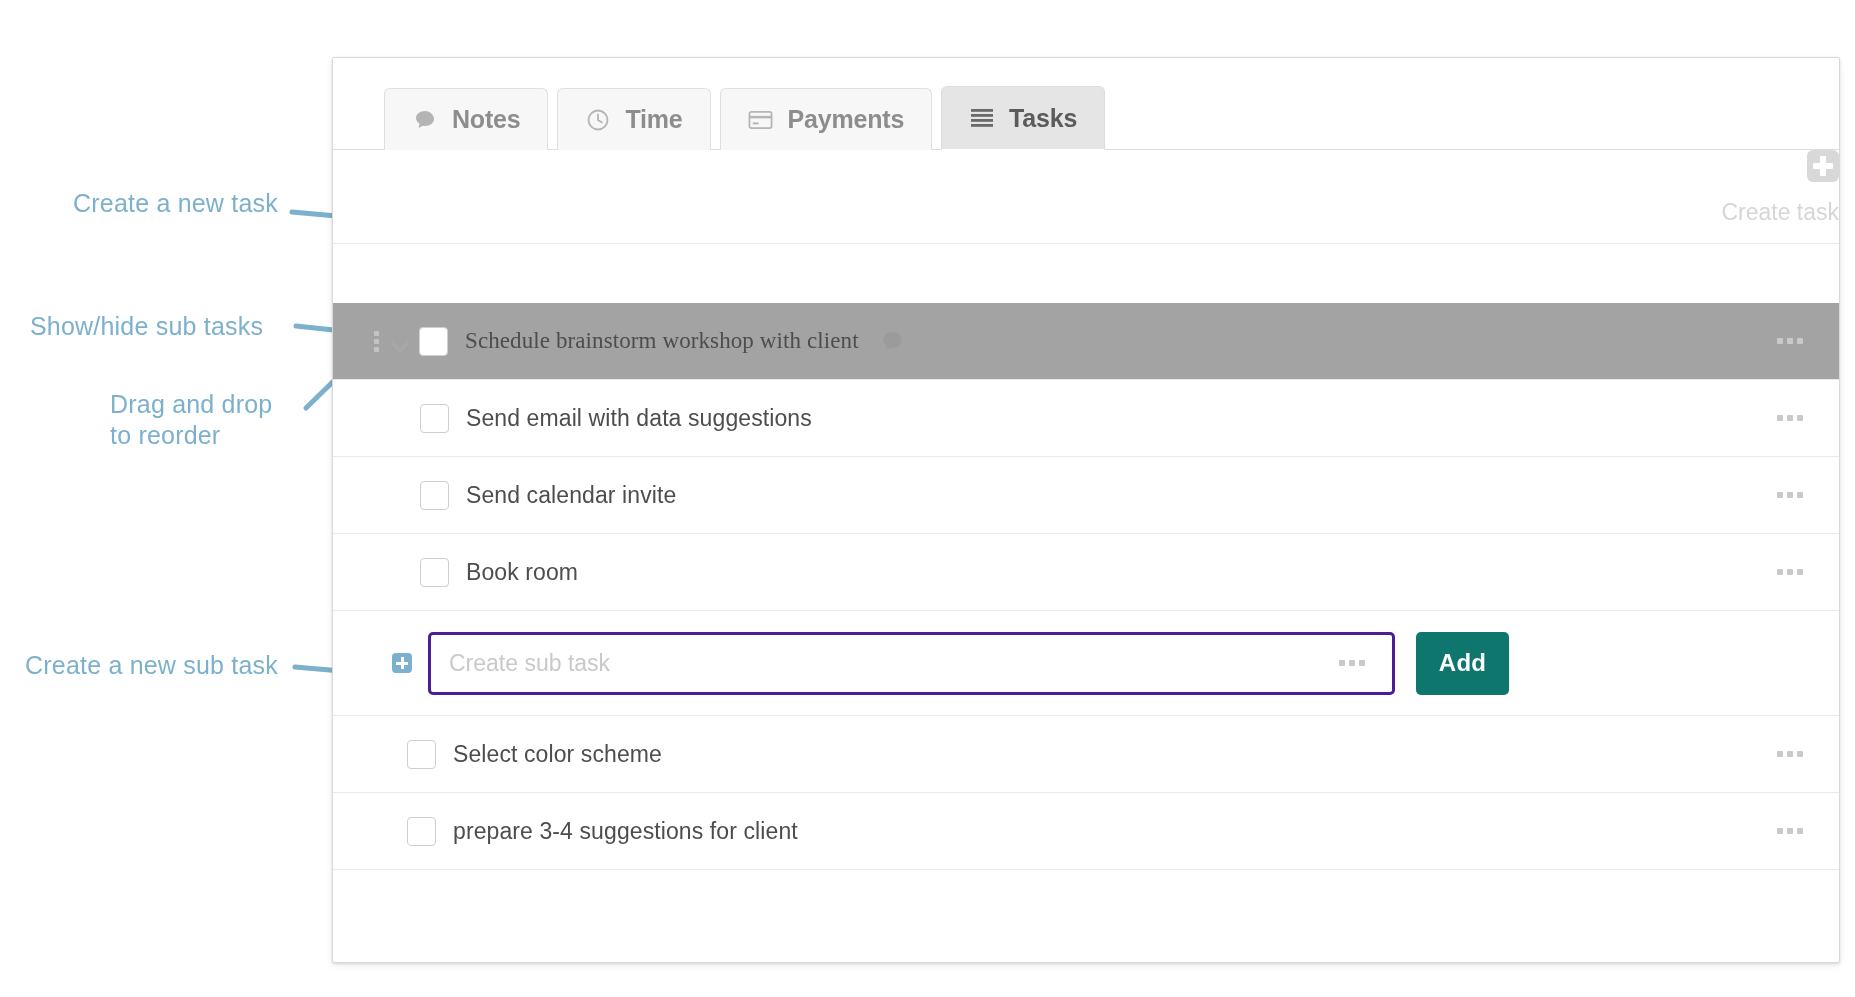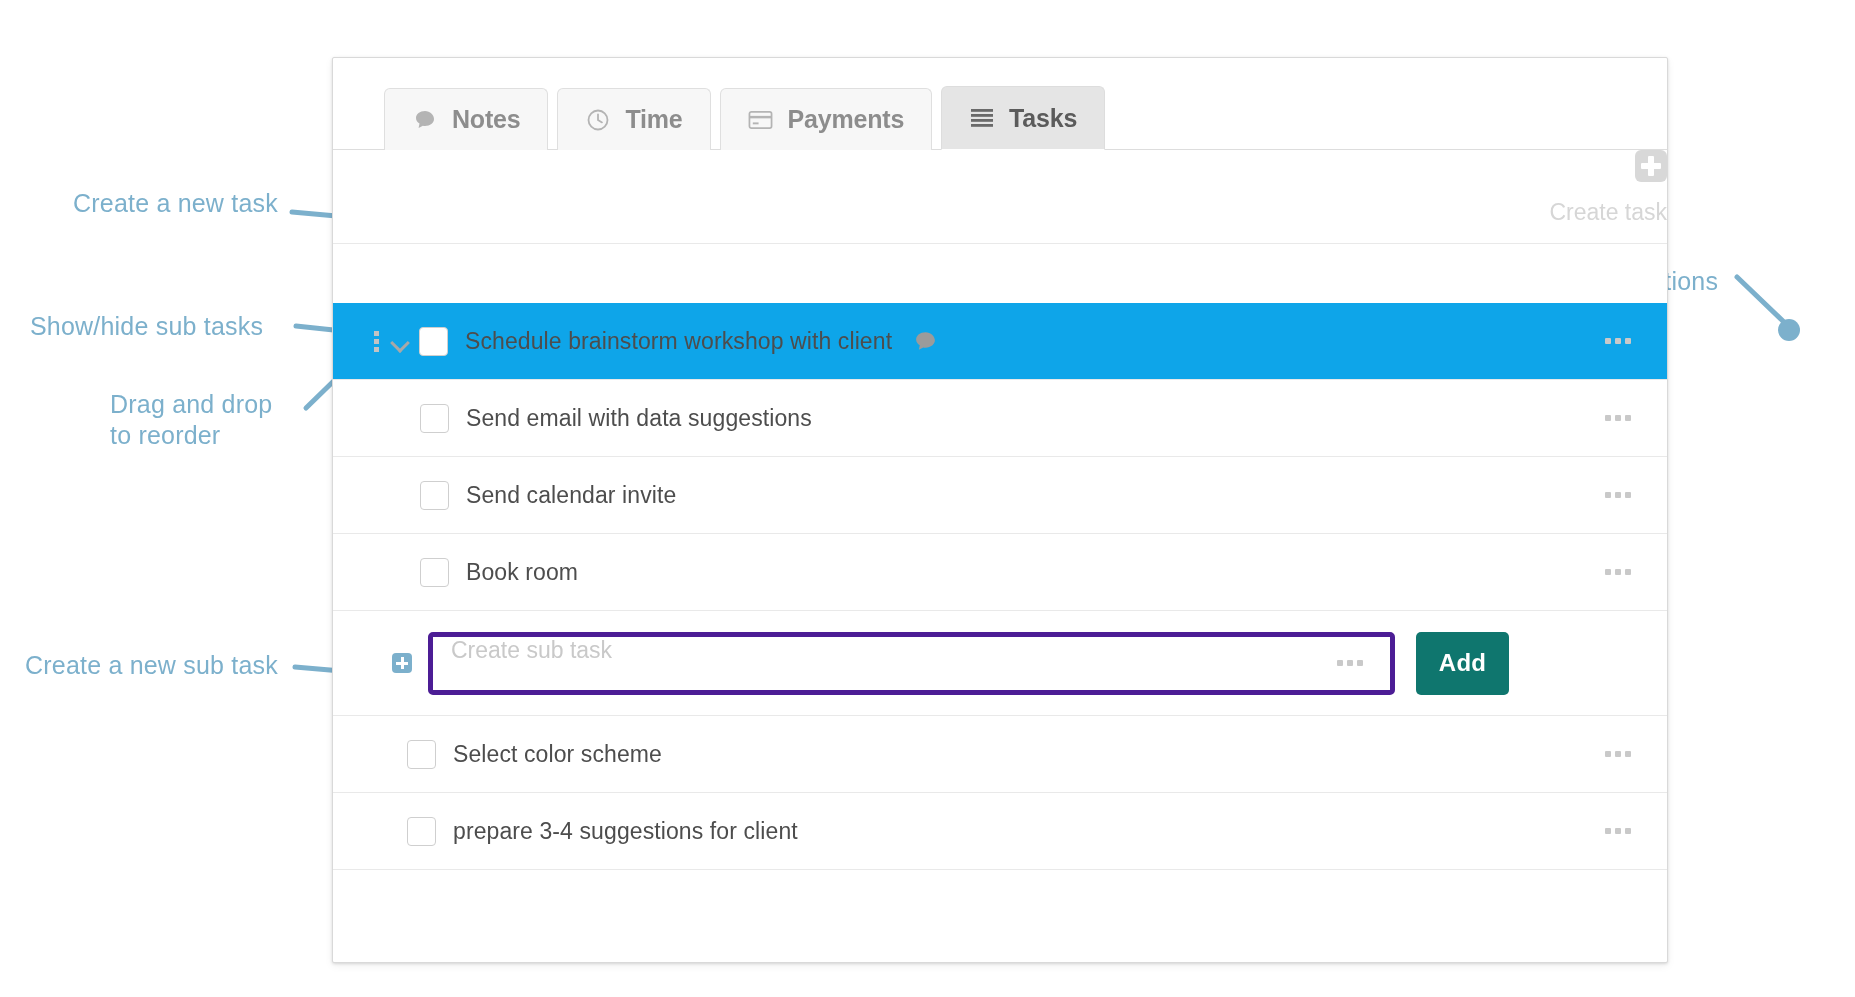--- a/index.html
+++ b/index.html
@@ -32,21 +32,21 @@
     height: 997px;
     pointer-events: none;
     overflow: visible;
   }
 
   
   .panel {
     position: absolute;
     left: 332px;
     top: 57px;
-    width: 1336px;
+    width: 1508px;
     height: 906px;
     background: #ffffff;
     border: 1px solid #d9d9d9;
     border-radius: 2px;
     box-shadow: 0 1px 3px rgba(0,0,0,0.13), 0 3px 8px rgba(0,0,0,0.06);
     box-sizing: border-box;
   }
 
   
   .tabs {
@@ -135,21 +135,21 @@
 
   
   .task-row {
     display: flex;
     align-items: center;
     height: 77px;
     border-bottom: 1px solid #e9e9e9;
     position: relative;
     box-sizing: border-box;
   }
-  .task-row.highlight { background: #0ea5e9; }
+  .task-row.highlight { background: #a3a3a3; font-family: Liberation Serif, serif; }
 
   .handle-zone {
     width: 46px;
     display: flex;
     align-items: center;
     justify-content: flex-end;
     padding-left: 12px;
     box-sizing: border-box;
     cursor: grab;
   }
@@ -252,25 +252,25 @@
     position: absolute;
     background: #ffffff;
   }
   .plus-box-sm::before { left: 8.5px; top: 4px; width: 3px; height: 12px; }
   .plus-box-sm::after  { top: 8.5px; left: 4px; height: 3px; width: 12px; }
 
   .subtask-input {
     flex: 0 0 auto;
     width: 967px;
     height: 63px;
-    border: 5px solid #4c1d95;
+    border: 3px solid #4c1d95;
     border-radius: 5px;
     background: #ffffff;
     display: flex;
-    align-items: flex-start;
+    align-items: center;
     position: relative;
     box-sizing: border-box;
     cursor: text;
   }
   .subtask-input .ph {
     font-size: 23px;
     color: #c9c9c9;
     margin-left: 18px;
   }
   .subtask-input .more-dots { right: 27px; }

